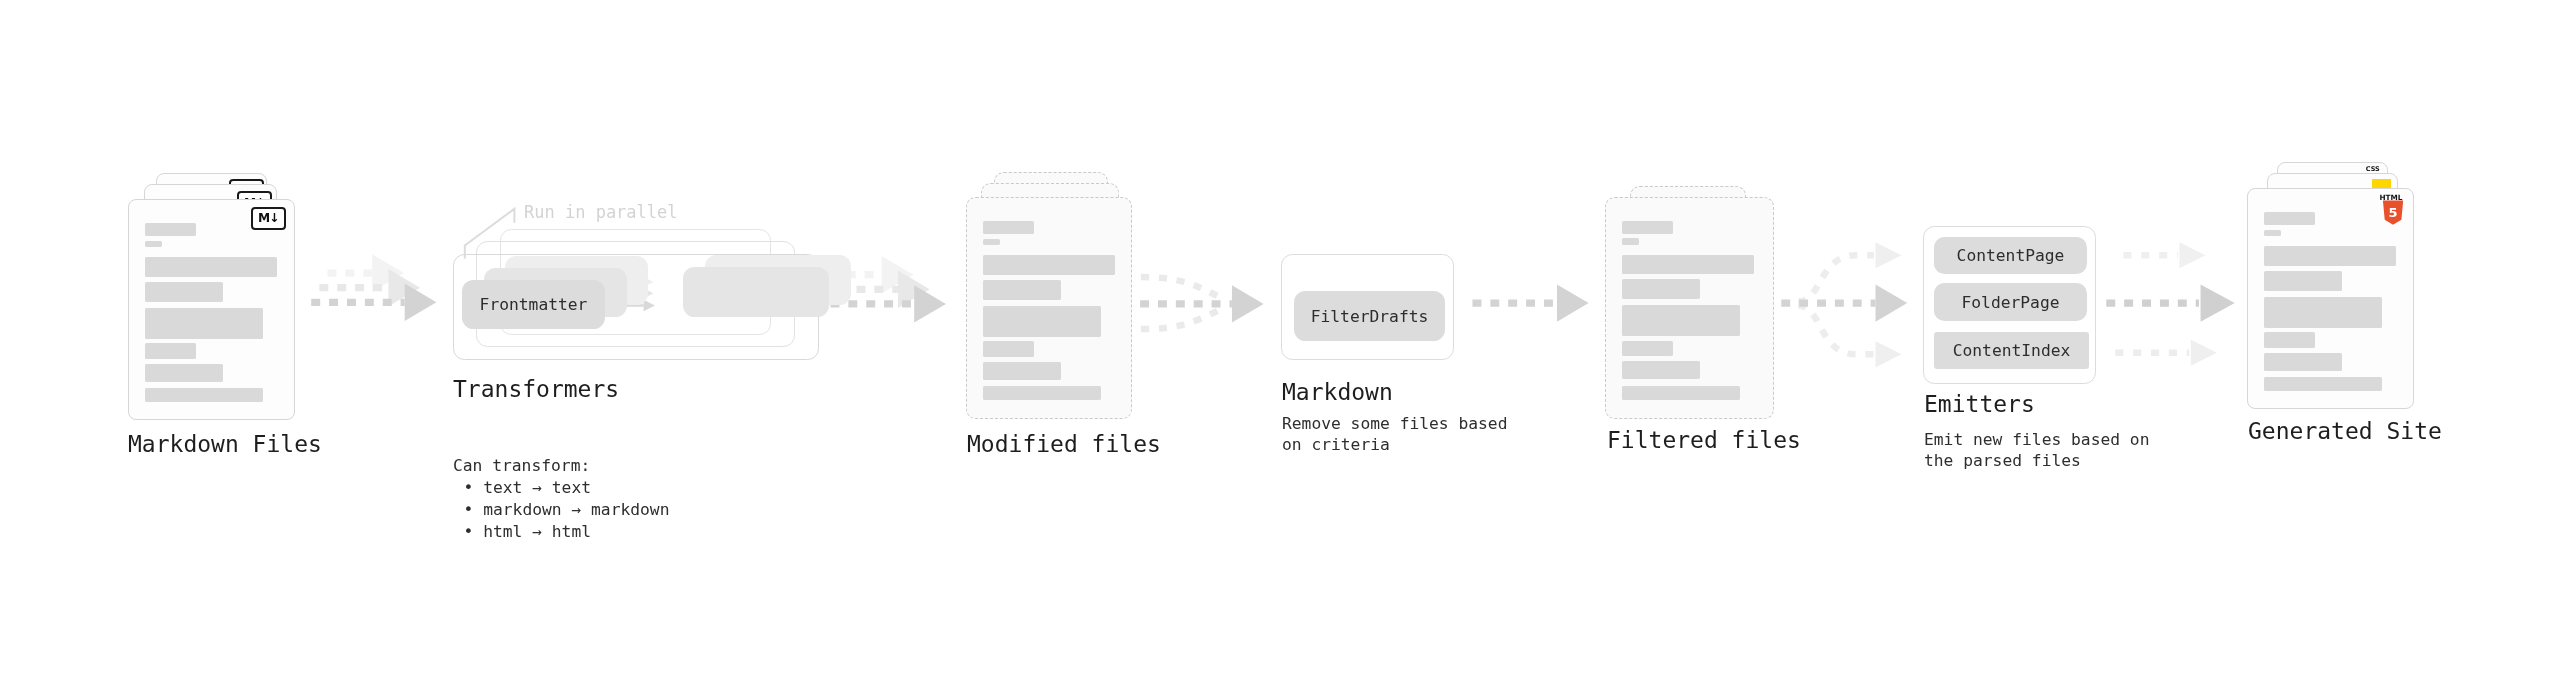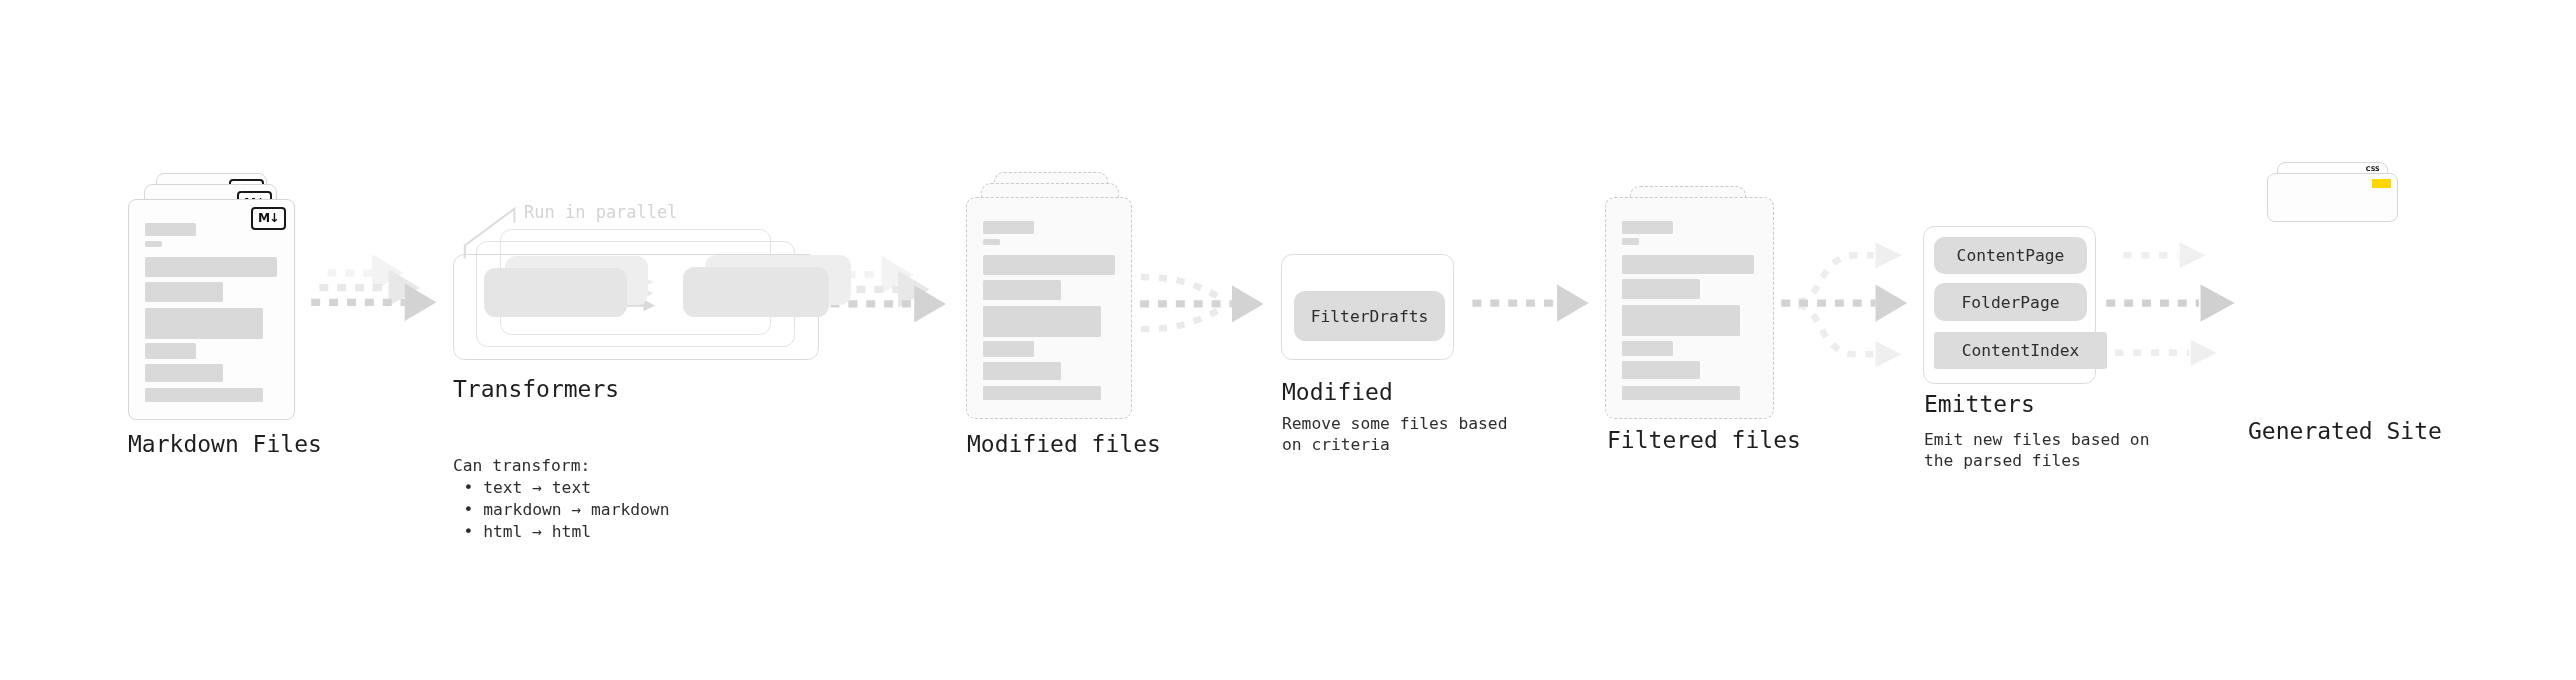--- a/index.html
+++ b/index.html
@@ -158,20 +158,21 @@
   </div>
   <div class="section-label" style="left:128px;top:431px;">Markdown Files</div>
 
   <div class="annotation" style="left:524px;top:202px;">Run in parallel</div>
   <div class="t-box" style="left:500px;top:229px;width:271px;height:106px;border-color:#e4e4e4;"></div>
   <div class="t-box" style="left:476px;top:241px;width:319px;height:106px;border-color:#e1e1e1;"></div>
   <div class="t-box frontbox" style="left:453px;top:254px;width:366px;height:106px;"></div>
 
   <div class="pill g2" style="left:505px;top:256px;width:143px;height:49px;"></div>
   <div class="pill g1" style="left:484px;top:268px;width:143px;height:49px;"></div>
+  <div class="pill" style="left:462px;top:280px;width:143px;height:49px;">Frontmatter</div>
 
   <div class="pill g2" style="left:705px;top:255px;width:146px;height:50px;"></div>
   <div class="pill g1" style="left:683px;top:267px;width:146px;height:50px;"></div>
 
   <div class="section-label" style="left:453px;top:376px;">Transformers</div>
   <div class="note" style="left:453px;top:413px;margin-top:42px;">
     <div>Can transform:</div>
     <div style="padding-left:10.6px;">• text → text</div>
     <div style="padding-left:10.6px;">• markdown → markdown</div>
     <div style="padding-left:10.6px;">• html → html</div>
@@ -190,21 +191,21 @@
           <div class="bar b6"></div>
           <div class="bar b7"></div>
           <div class="bar b8"></div>
       </div>
     </div>
   </div>
   <div class="section-label" style="left:967px;top:431px;">Modified files</div>
 
   <div class="solid-box" style="left:1281px;top:254px;width:173px;height:106px;"></div>
   <div class="pill" style="left:1294px;top:279px;width:151px;height:50px;margin-top:12px;">FilterDrafts</div>
-  <div class="section-label" style="left:1282px;top:379px;">Modified</div>
+  <div class="section-label" style="left:1282px;top:379px;">Markdown</div>
   <div class="desc" style="left:1282px;top:413px;">
     <div>Remove some files based</div>
     <div>on criteria</div>
   </div>
 
   <div class="abs" style="left:1605px;top:186px;width:169px;height:232px;">
     <div class="layer dashed" style="left:25px;right:28.4px;top:0;height:49px;z-index:1;"></div>
     <div class="layer dashed" style="left:0;top:10.6px;width:169px;height:222px;z-index:2;">
       <div class="doc-body">
         <div class="bar b1"></div>
@@ -216,34 +217,48 @@
           <div class="bar b7"></div>
           <div class="bar b8"></div>
       </div>
     </div>
   </div>
   <div class="section-label" style="left:1607px;top:427px;">Filtered files</div>
 
   <div class="solid-box" style="left:1923px;top:226px;width:173px;height:158px;"></div>
   <div class="pill" style="left:1934px;top:237px;width:153px;height:37px;border-radius:10.6px;">ContentPage</div>
   <div class="pill" style="left:1934px;top:283px;width:153px;height:38px;border-radius:10.6px;">FolderPage</div>
-  <div class="pill" style="left:1934px;top:332px;width:173px;height:37px;border-radius:3px;">ContentIndex</div>
+  <div class="pill" style="left:1934px;top:332px;width:155px;height:37px;border-radius:3px;">ContentIndex</div>
   <div class="section-label" style="left:1924px;top:391px;">Emitters</div>
   <div class="desc" style="left:1924px;top:429px;">
     <div>Emit new files based on</div>
     <div>the parsed files</div>
   </div>
 
   <div class="abs" style="left:2247px;top:162px;width:167px;height:247px;">
     <div class="layer" style="left:30px;right:26px;top:0;height:49px;z-index:1;">
       <div class="badge-css" style="right:4.9px;top:3.3px;width:16.3px;">
         <div>CSS</div>
         <div class="underline"></div>
       </div>
     </div>
     <div class="layer" style="left:20.3px;right:16.3px;top:10.6px;height:49px;z-index:2;">
       <div class="badge-js" style="right:5.7px;top:5.7px;width:18.7px;height:9px;"></div>
     </div>
+    <div class="layer" style="left:0;top:26px;width:167px;height:221px;z-index:3;">
+      <div class="badge-html-label" style="right:10.6px;top:4.1px;">HTML</div>
+      <div class="shield" style="right:9.8px;top:11.4px;width:20.3px;height:24.4px;">5</div>
+      <div class="doc-body">
+        <div class="bar b1"></div>
+          <div class="bar b2"></div>
+          <div class="bar b3"></div>
+          <div class="bar b4"></div>
+        <div class="bar b5"></div>
+          <div class="bar b6"></div>
+          <div class="bar b7"></div>
+          <div class="bar b8"></div>
+      </div>
+    </div>
   </div>
   <div class="section-label" style="left:2248px;top:418px;">Generated Site</div>
 
 </div>
 
 
 </body></html>

